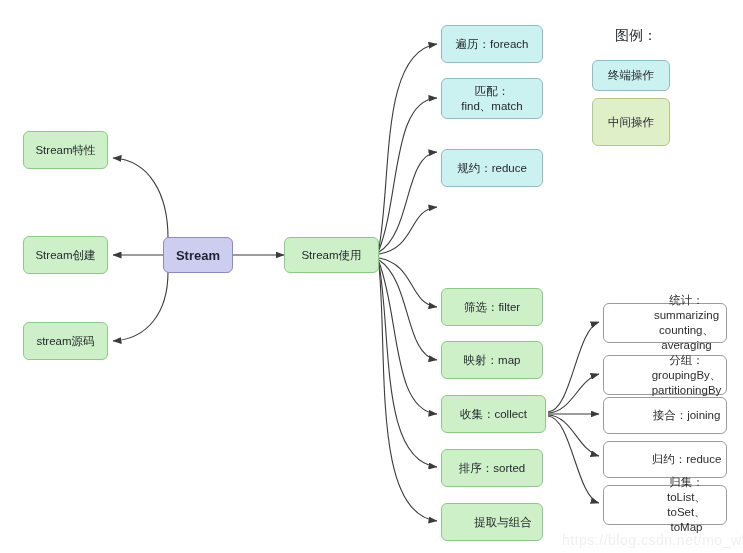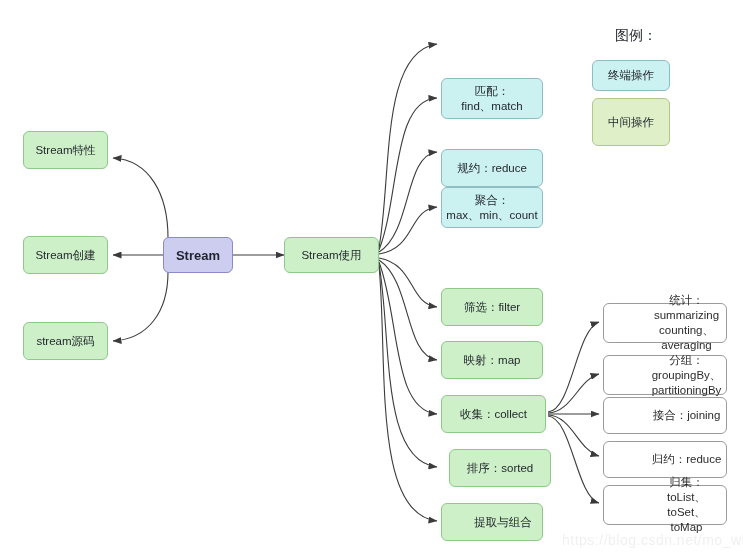--- a/index.html
+++ b/index.html
@@ -113,30 +113,29 @@
   </svg>
 
   <div class="node purple" style="left:163px;top:237px;width:70px;height:36px;">Stream</div>
 
   <div class="node green" style="left:23px;top:131px;width:85px;height:38px;">Stream特性</div>
   <div class="node green" style="left:23px;top:236px;width:85px;height:38px;">Stream创建</div>
   <div class="node green" style="left:23px;top:322px;width:85px;height:38px;">stream源码</div>
 
   <div class="node green" style="left:284px;top:237px;width:95px;height:36px;">Stream使用</div>
 
+  <div class="node cyan" style="left:441px;top:25px;width:102px;height:38px;">遍历：foreach</div>
   <div class="node cyan" style="left:441px;top:78px;width:102px;height:41px;">匹配：
 find、match</div>
   <div class="node cyan" style="left:441px;top:149px;width:102px;height:38px;">规约：reduce</div>
-  <div class="node cyan" style="left:441px;top:187px;width:102px;height:41px;">聚合：
-max、min、count</div>
 
   <div class="node green" style="left:441px;top:288px;width:102px;height:38px;">筛选：filter</div>
   <div class="node green" style="left:441px;top:341px;width:102px;height:38px;">映射：map</div>
   <div class="node green" style="left:441px;top:395px;width:105px;height:38px;">收集：collect</div>
-  <div class="node green" style="left:441px;top:449px;width:102px;height:38px;margin-left:8px;">排序：sorted</div>
+  <div class="node green" style="left:441px;top:449px;width:102px;height:38px;">排序：sorted</div>
   <div class="node green" style="left:441px;top:503px;width:102px;height:38px;padding-left:26px;">提取与组合</div>
 
   <div class="node plain" style="left:603px;top:303px;width:124px;height:40px;">统计：summarizing
 counting、averaging</div>
   <div class="node plain" style="left:603px;top:355px;width:124px;height:40px;">分组：groupingBy、
 partitioningBy</div>
   <div class="node plain" style="left:603px;top:397px;width:124px;height:37px;">接合：joining</div>
   <div class="node plain" style="left:603px;top:441px;width:124px;height:37px;">归约：reduce</div>
   <div class="node plain" style="left:603px;top:485px;width:124px;height:40px;">归集：toList、toSet、
 toMap</div>

